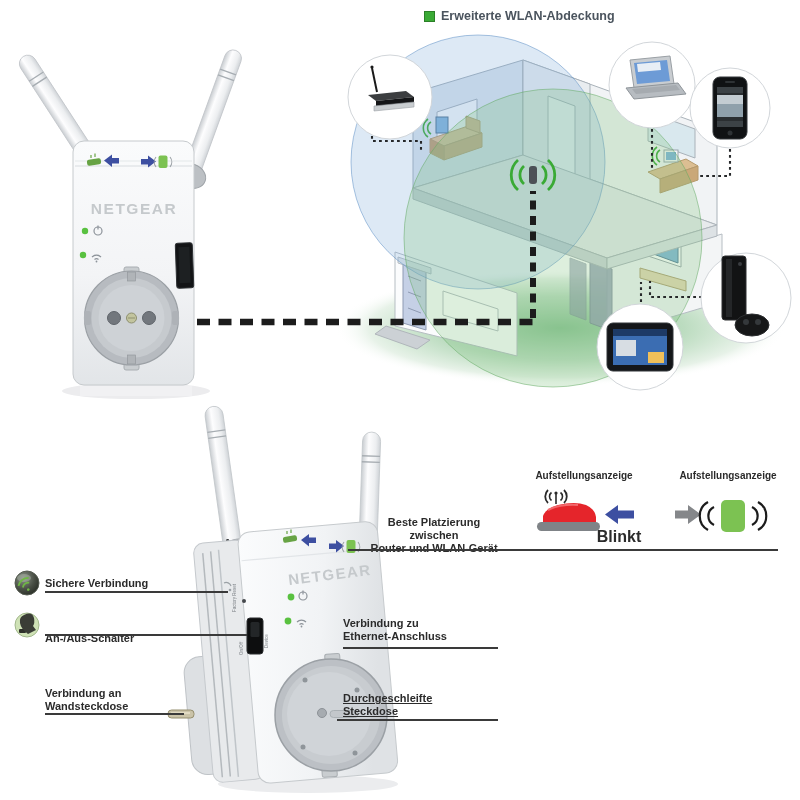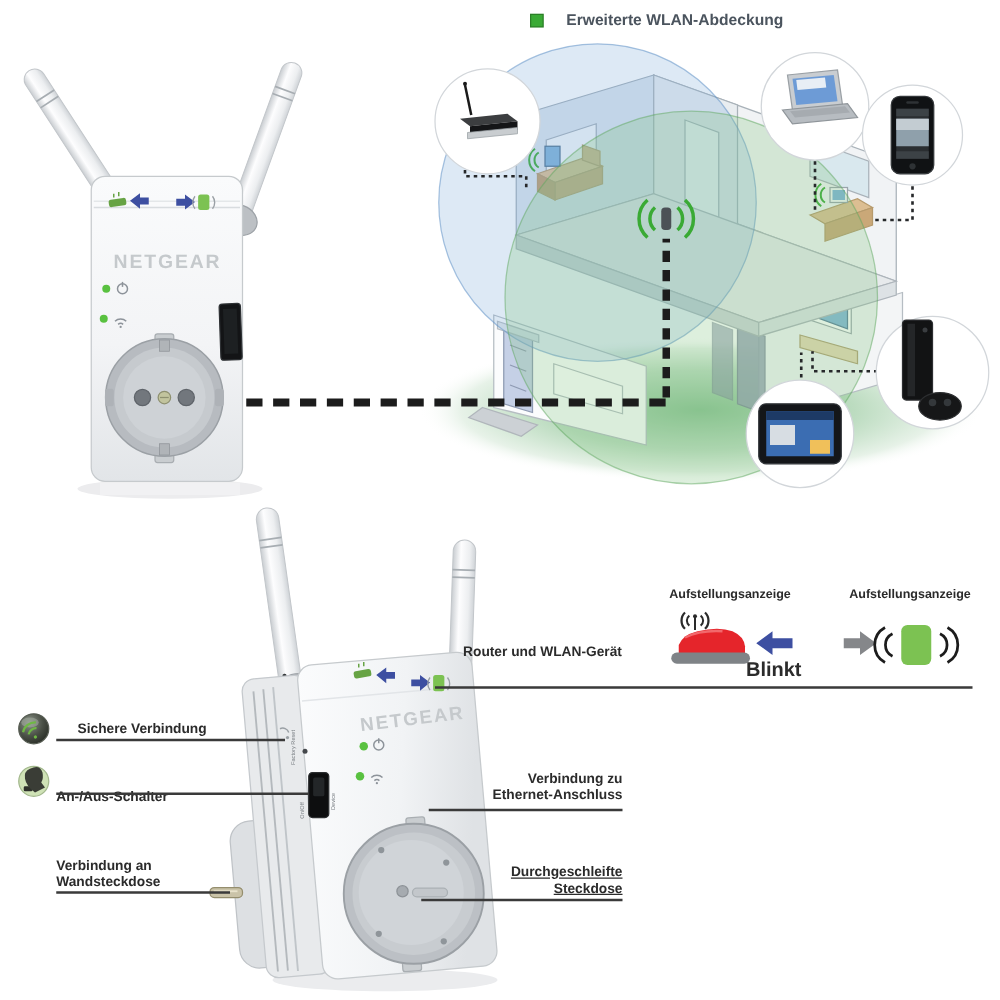--- a/index.html
+++ b/index.html
@@ -4,25 +4,25 @@
 <style>
   html,body{margin:0;padding:0;}
   body{width:800px;height:800px;position:relative;background:#ffffff;overflow:hidden;
        font-family:"Liberation Sans",sans-serif;}
   svg{position:absolute;left:0;}
   svg text{font-family:"Liberation Sans",sans-serif;}
   #svg-top{top:0;}
   #svg-bottom{top:400px;}
   .label{position:absolute;font-weight:bold;color:#2b2b2b;font-size:11px;line-height:13px;white-space:nowrap;}
   .label.center{text-align:center;white-space:normal;}
-  .label.right{text-align:right;white-space:normal;}
+  .label.right{text-align:left;white-space:normal;}
   .heading{font-size:10px;}
   .cline{position:absolute;height:1.6px;background:#3a3a3a;}
   .legend{position:absolute;left:424px;top:9px;}
-  .legend-row{display:flex;align-items:center;margin-bottom:4px;gap:12px;}
+  .legend-row{display:flex;align-items:center;margin-bottom:4px;}
   .swatch{width:11px;height:11px;margin-right:6px;border:1px solid rgba(0,0,0,.25);box-sizing:border-box;}
   .swatch.green{background:#3aaa35;}
   .swatch.blue{background:#4d90cd;}
   .legend-label{font-size:12.5px;font-weight:bold;color:#4b545e;}
   .blinkt{font-size:16px;}
 </style>
 </head>
 <body>
 
 <svg id="svg-top" width="800" height="400" viewBox="0 0 800 400">
@@ -371,24 +371,25 @@
     <rect x="19" y="629" width="7" height="4" rx="1" fill="#2e312b"></rect>
     <path d="M 24,615 q 8,-4 10,3 q 1,5 -1,8 l 3,4 -8,4 q -7,-5 -8,-11 q -1,-6 4,-8 z" fill="#3a3d36"></path>
   </g>
 </svg>
 
 <div class="label heading center" style="left:524px;top:469px;width:120px;">Aufstellungsanzeige</div>
 <div class="label heading center" style="left:668px;top:469px;width:120px;">Aufstellungsanzeige</div>
 <div class="label blinkt center" style="left:594px;top:530px;width:50px;">Blinkt</div>
 
 <div class="label center" style="left:368px;top:516px;width:132px;">
+  <div>Beste Platzierung zwischen</div>
   <div>Router und WLAN-Gerät</div>
 </div>
 
-<div class="label" style="left:62px;top:577px;text-align:center;">Sichere Verbindung</div>
+<div class="label" style="left:45px;top:577px;text-align:center;">Sichere Verbindung</div>
 <div class="label" style="left:45px;top:632px;text-align:right;">An-/Aus-Schalter</div>
 <div class="label" style="left:45px;top:687px;">
   <div>Verbindung an</div>
   <div>Wandsteckdose</div>
 </div>
 <div class="label right" style="left:343px;top:617px;width:155px;">
   <div>Verbindung zu</div>
   <div>Ethernet-Anschluss</div>
 </div>
 <div class="label right" style="left:343px;top:692px;width:155px;text-decoration:underline;">

